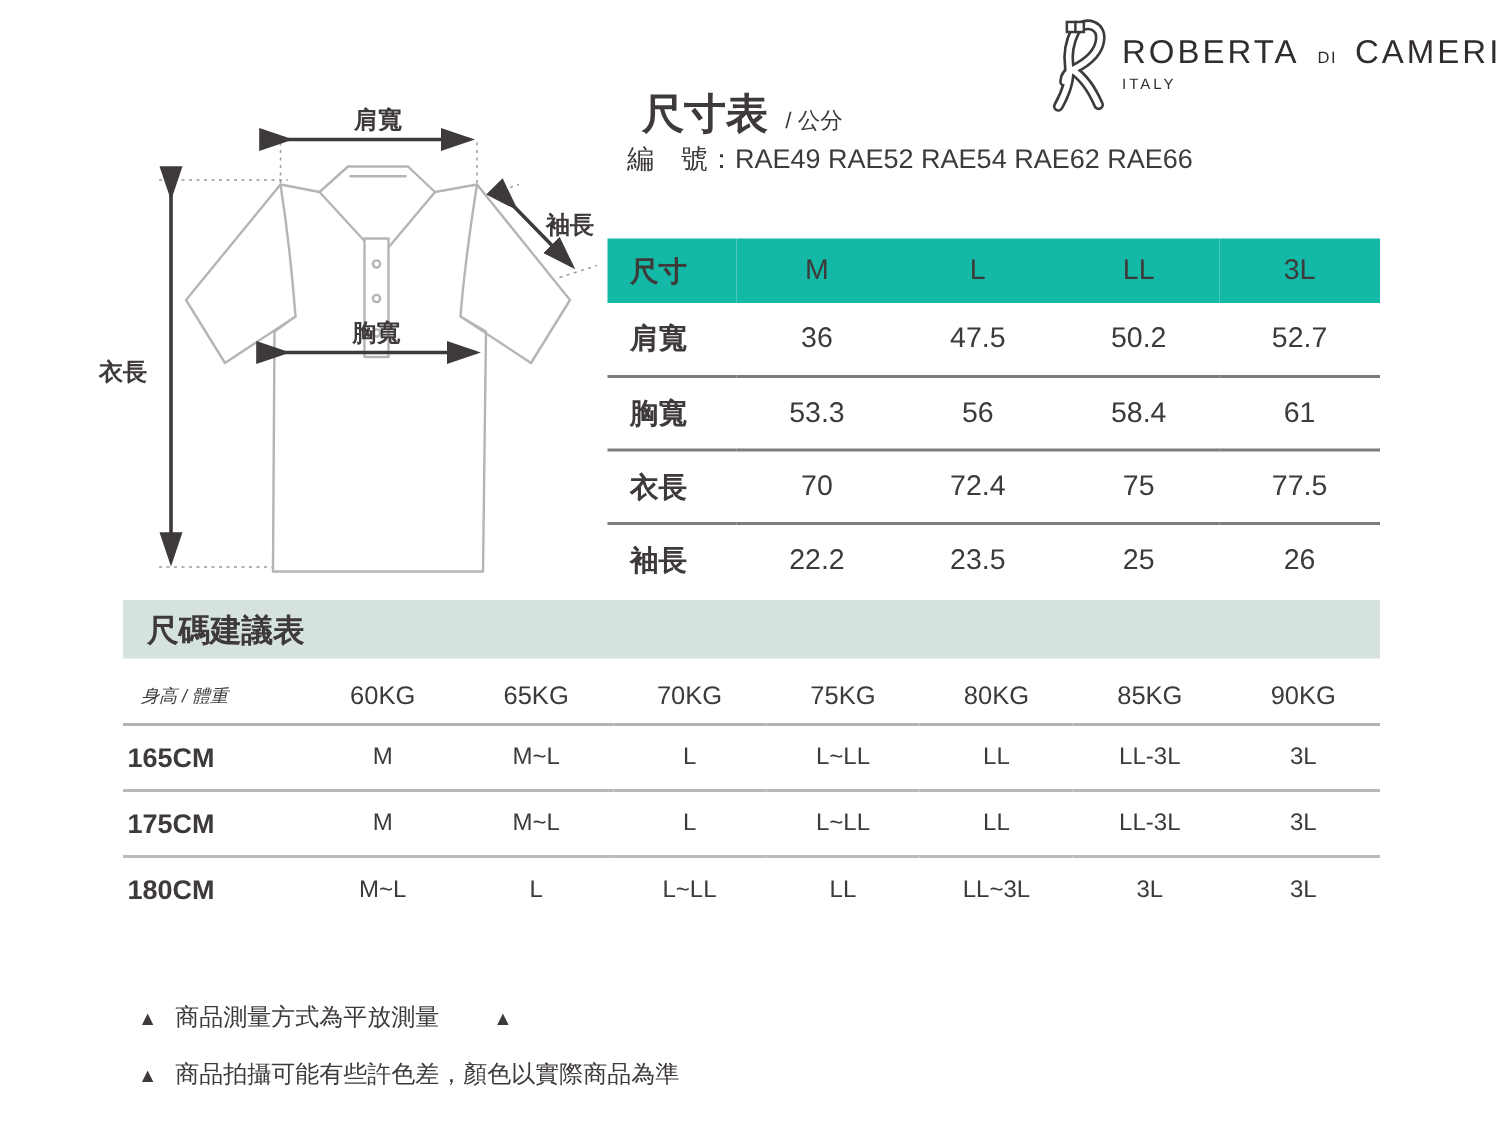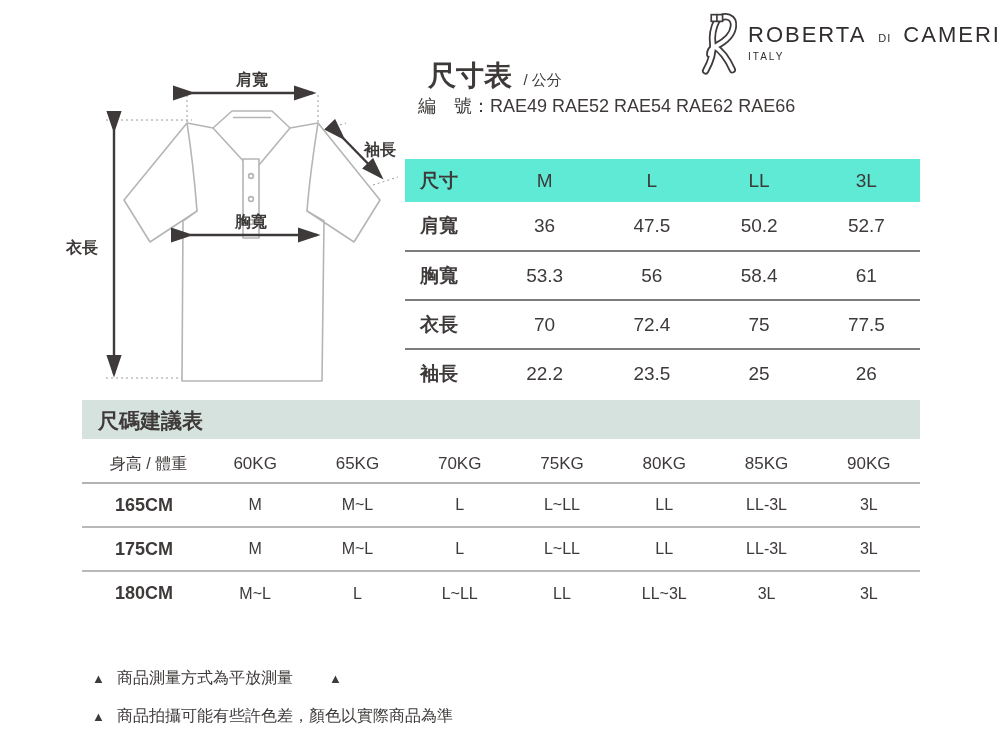--- a/index.html
+++ b/index.html
@@ -15,38 +15,38 @@
   .wordmark .di{font-size:11px;letter-spacing:1px;margin:0 12px;}
   .country{font-size:10px;letter-spacing:2px;text-align:left;margin-top:3px;color:#312d2c;}
   
   .title-block{position:absolute;left:428px;top:57px;}
   .title-main{font-size:28px;font-weight:bold;}
   .title-unit{font-size:15px;margin-left:7px;}
   .model-line{position:absolute;left:418px;top:94px;font-size:18px;}
   
   .size-table{position:absolute;left:405px;top:159px;width:515px;border-collapse:collapse;table-layout:fixed;font-size:19px;}
   .size-table col.lbl{width:86px;}
-  .size-table thead tr{background:#5eead4;height:43px;}
+  .size-table thead tr{background:#14b8a6;height:43px;}
   .size-table thead th{font-weight:bold;text-align:left;padding-left:15px;}
   .size-table thead td{text-align:center;font-weight:normal;}
   .size-table tbody tr{height:49px;border-bottom:2px solid #7d7d7d;}
   .size-table tbody tr:last-child{border-bottom:none;}
   .size-table tbody th{font-weight:bold;text-align:left;padding-left:15px;}
   .size-table tbody td{text-align:center;}
   
   .rec-band{position:absolute;left:82px;top:400px;width:838px;height:39px;background:#d6e2de;
     font-size:21px;font-weight:bold;line-height:41px;padding-left:16px;box-sizing:border-box;}
   .rec-table{position:absolute;left:82px;top:446px;width:838px;border-collapse:collapse;table-layout:fixed;}
   .rec-table col.lbl{width:122px;}
   .rec-table thead tr{height:37px;border-bottom:2px solid #b3b3b3;}
-  .rec-table thead th{font-size:16px;font-weight:normal;text-align:center;padding-left:12px;}
+  .rec-table thead th{font-size:12px;font-weight:normal;text-align:left;padding-left:12px;font-style:italic;}
   .rec-table thead td{font-size:17px;text-align:center;}
   .rec-table tbody tr{height:44px;border-bottom:2px solid #b9b9b9;}
   .rec-table tbody tr:last-child{border-bottom:none;}
-  .rec-table tbody th{font-size:18px;font-weight:bold;text-align:center;padding-left:3px;}
+  .rec-table tbody th{font-size:18px;font-weight:bold;text-align:left;padding-left:3px;}
   .rec-table tbody td{font-size:16px;text-align:center;}
   
   .notes{position:absolute;left:92px;top:668px;font-size:16px;}
   .note-line{margin-bottom:17px;display:flex;}
   .note{display:flex;align-items:center;margin-right:36px;}
   .tri{font-size:13px;margin-right:12px;color:#3e3a39;}
   
   .diagram{position:absolute;left:40px;top:45px;}
   .diagram text{font-family:"Liberation Sans","DejaVu Sans",sans-serif;font-weight:bold;font-size:16px;fill:#3e3a39;}
 </style>

